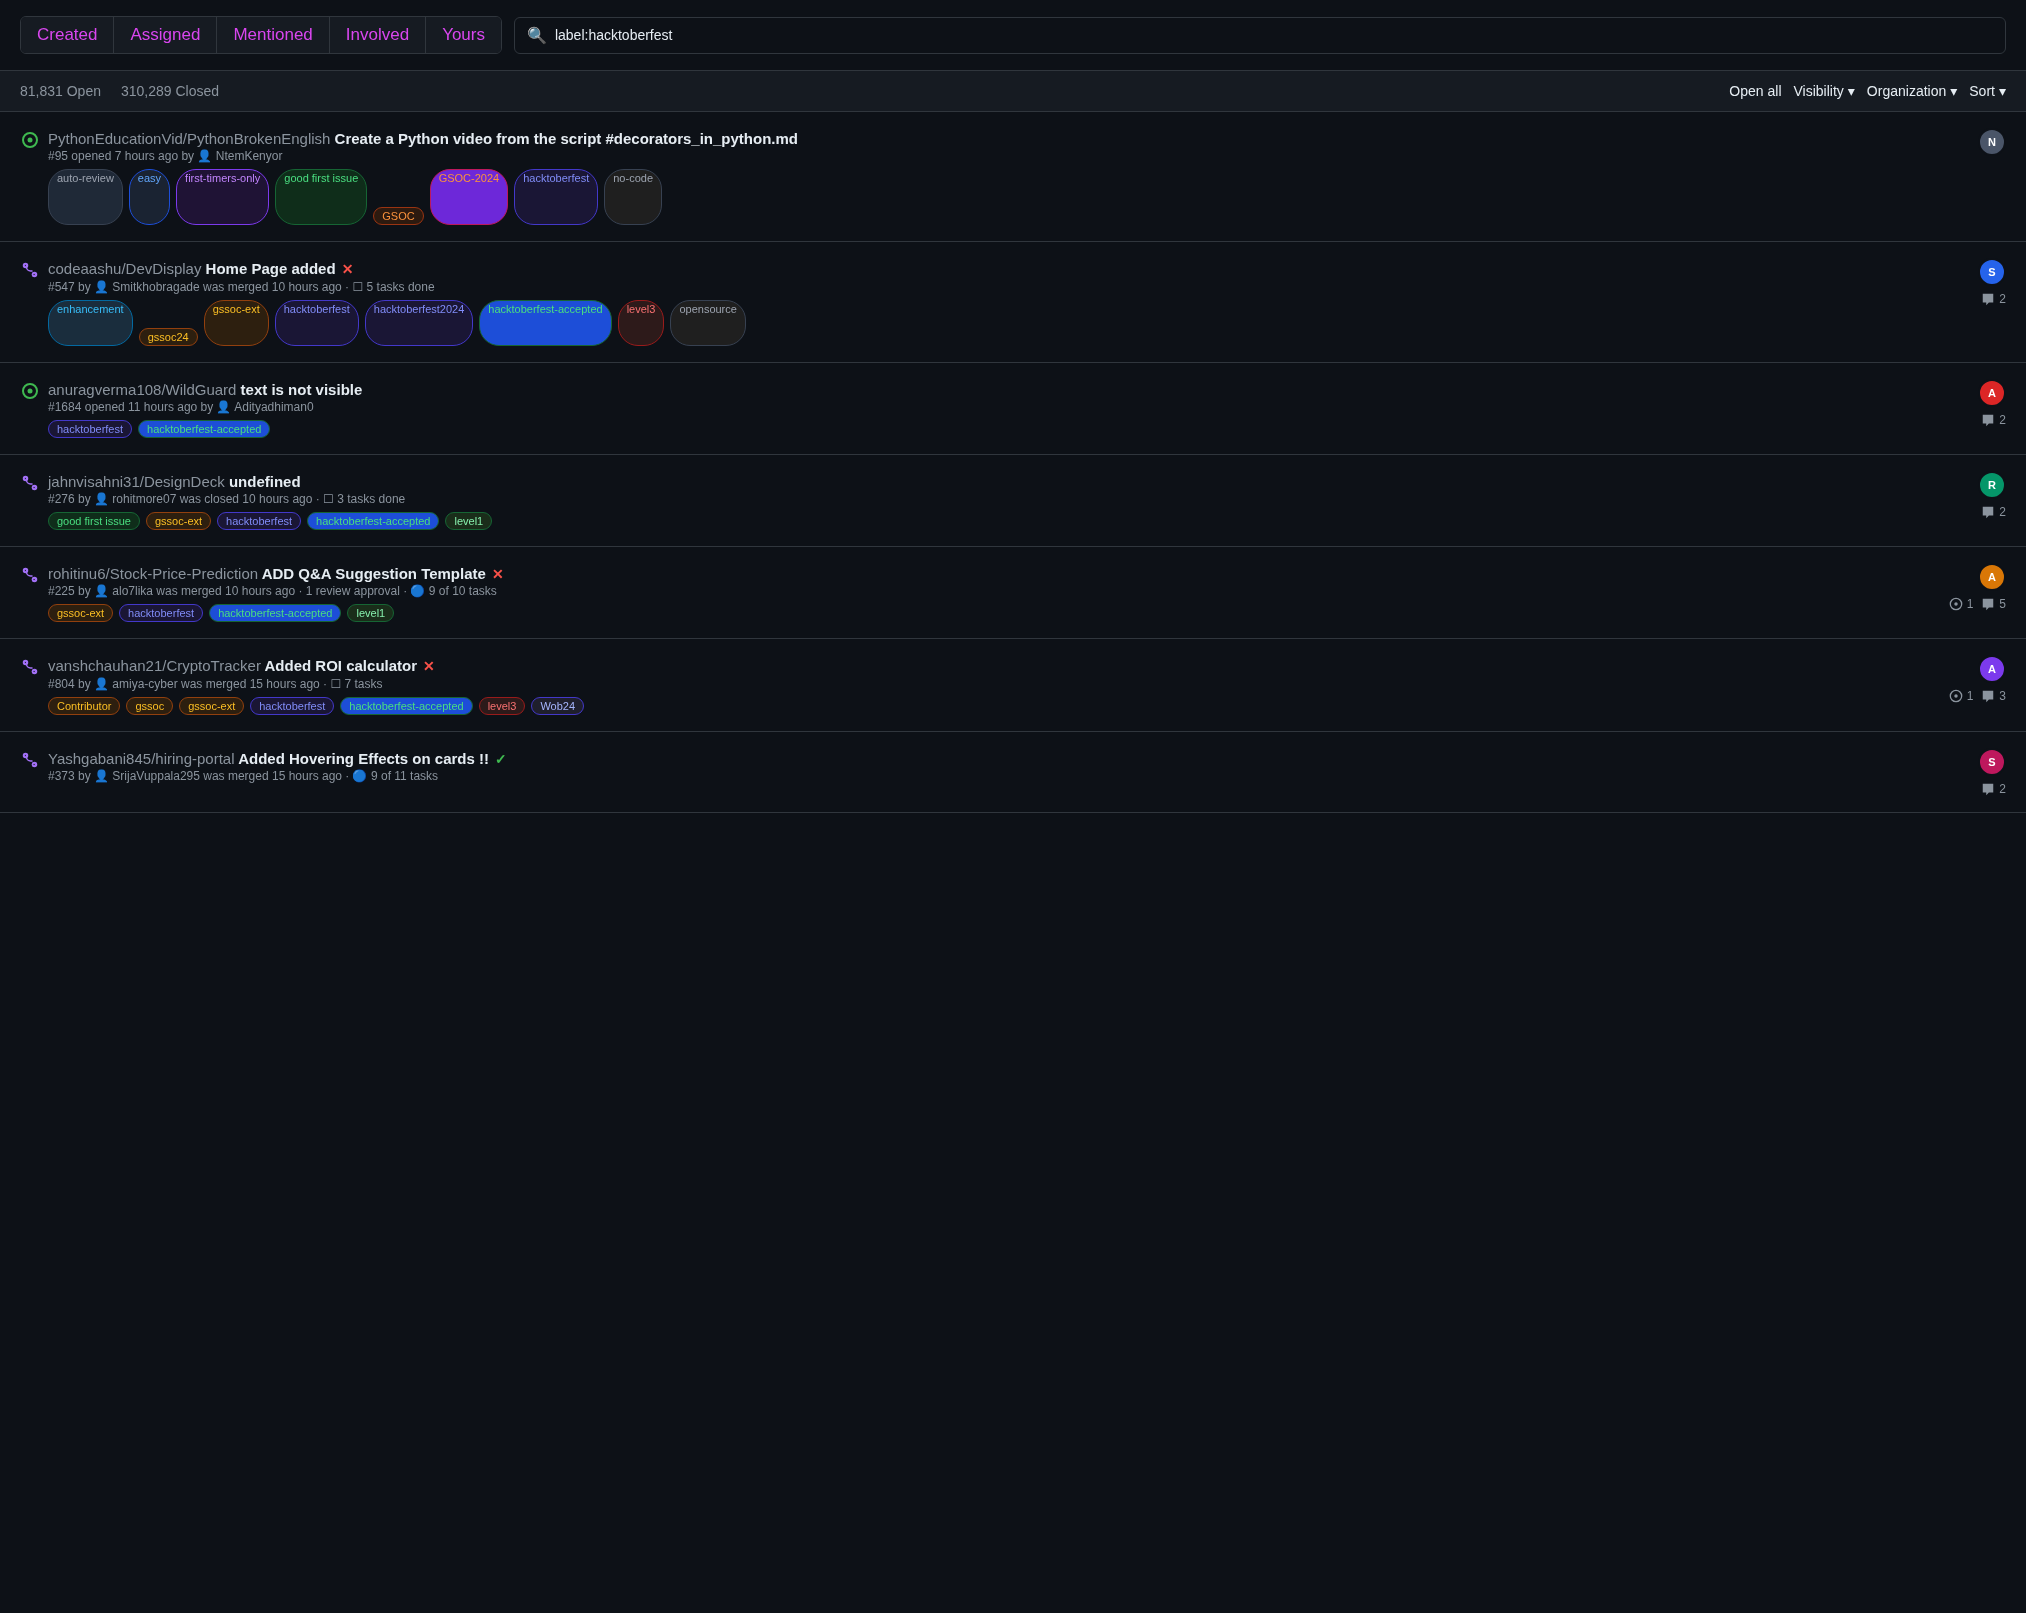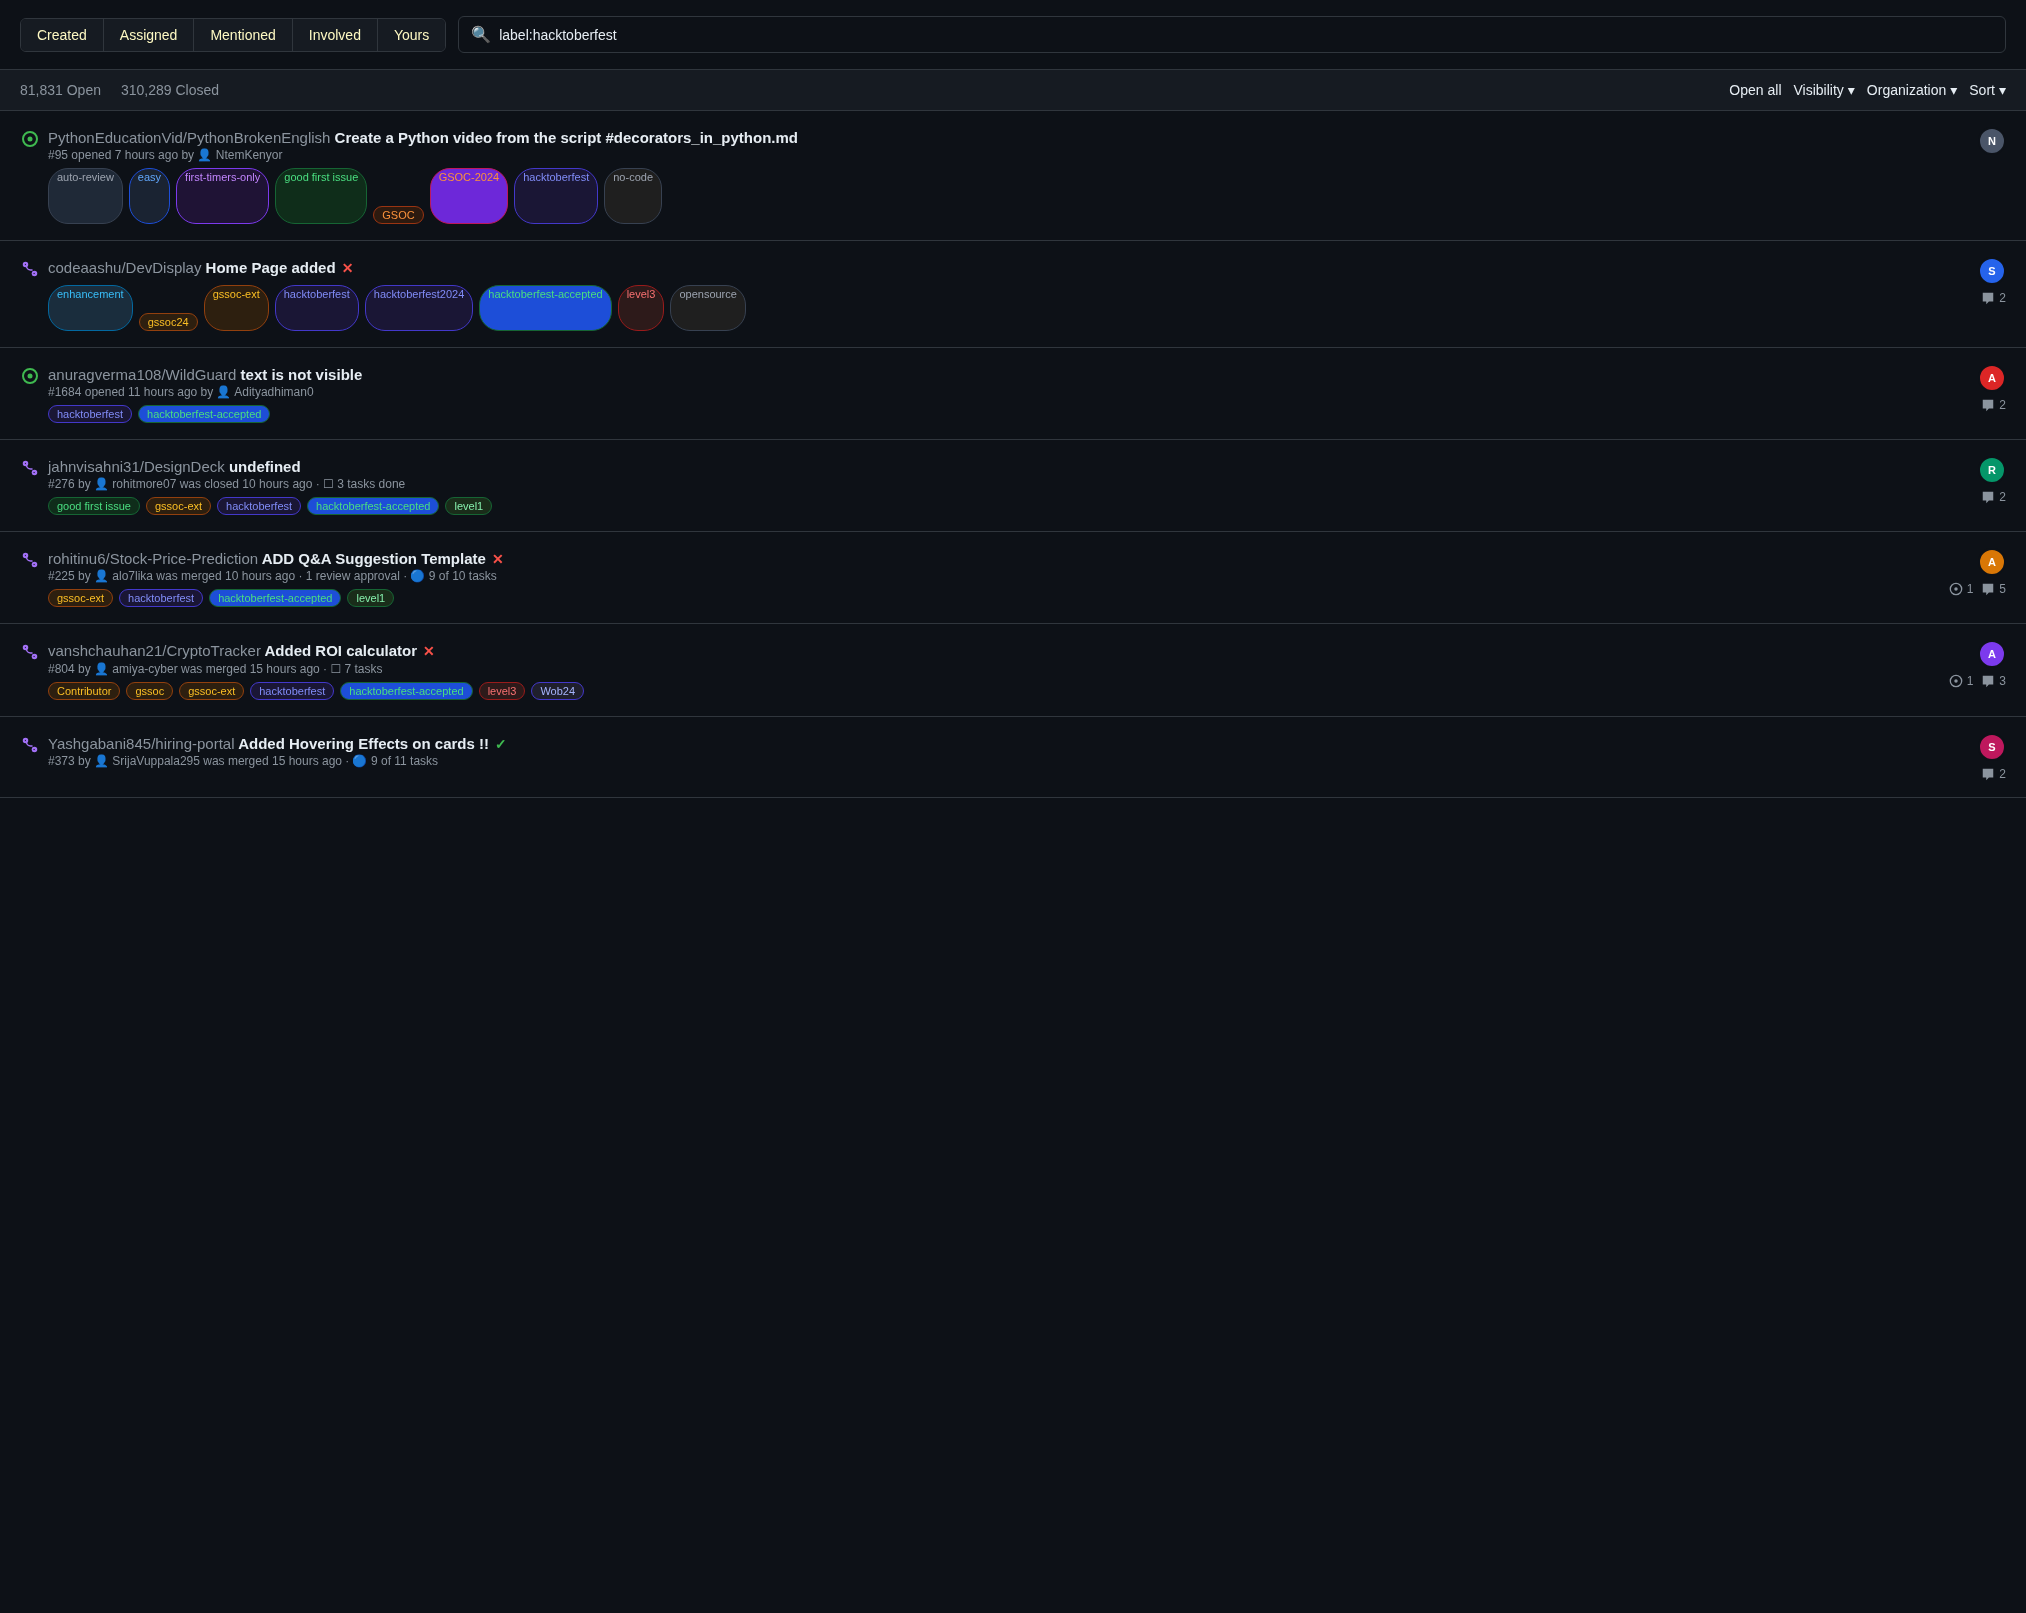--- a/index.html
+++ b/index.html
@@ -21,24 +21,24 @@
     .tabs {
       display: flex;
       border: 1px solid #30363d;
       border-radius: 6px;
       overflow: hidden;
     }
 
     .tab {
       padding: 8px 16px;
       background: #161b22;
-      color: #fef9c3;
+      color: #d946ef;
       cursor: pointer;
       border-right: 1px solid #30363d;
-      font-size: 14px;
+      font-size: 17px;
       font-weight: 500;
     }
     .tab:last-child { border-right: none; }
 
     .search-bar {
       flex: 1;
       display: flex;
       align-items: center;
       background: #0d1117;
       border: 1px solid #30363d;
@@ -265,20 +265,21 @@
     <div class="issue-item">
     <div class="issue-icon">
       <svg width="16" height="16" viewBox="0 0 16 16" fill="#a371f7">
       <path d="M5 3.5a1.5 1.5 0 1 1-3 0 1.5 1.5 0 0 1 3 0zm8.5 9a1.5 1.5 0 1 1-3 0 1.5 1.5 0 0 1 3 0zm-9-9v1.5c0 2.2 1.8 4 4 4h1.5" stroke="#a371f7" stroke-width="1.5" fill="none" stroke-linecap="round"></path>
       <circle cx="3.5" cy="3.5" r="2" fill="none" stroke="#a371f7" stroke-width="1.5"></circle>
       <circle cx="12.5" cy="12.5" r="2" fill="none" stroke="#a371f7" stroke-width="1.5"></circle>
     </svg>
     </div>
     <div class="issue-content">
       <span class="issue-title"><span class="repo-part">codeaashu/DevDisplay</span> Home Page added<span class="x-mark">✕</span></span>
+      <div class="issue-meta">#547 by 👤 Smitkhobragade was merged 10 hours ago · ☐ 5 tasks done</div>
       <div class="labels">
           <span class="label label-enhancement">enhancement</span>
           <span class="label label-gssoc24">gssoc24</span>
           <span class="label label-gssoc-ext">gssoc-ext</span>
           <span class="label label-hacktoberfest">hacktoberfest</span>
           <span class="label label-hacktoberfest2024">hacktoberfest2024</span>
           <span class="label label-hacktoberfest-accepted">hacktoberfest-accepted</span>
           <span class="label label-level3">level3</span>
           <span class="label label-opensource">opensource</span>
         </div>

